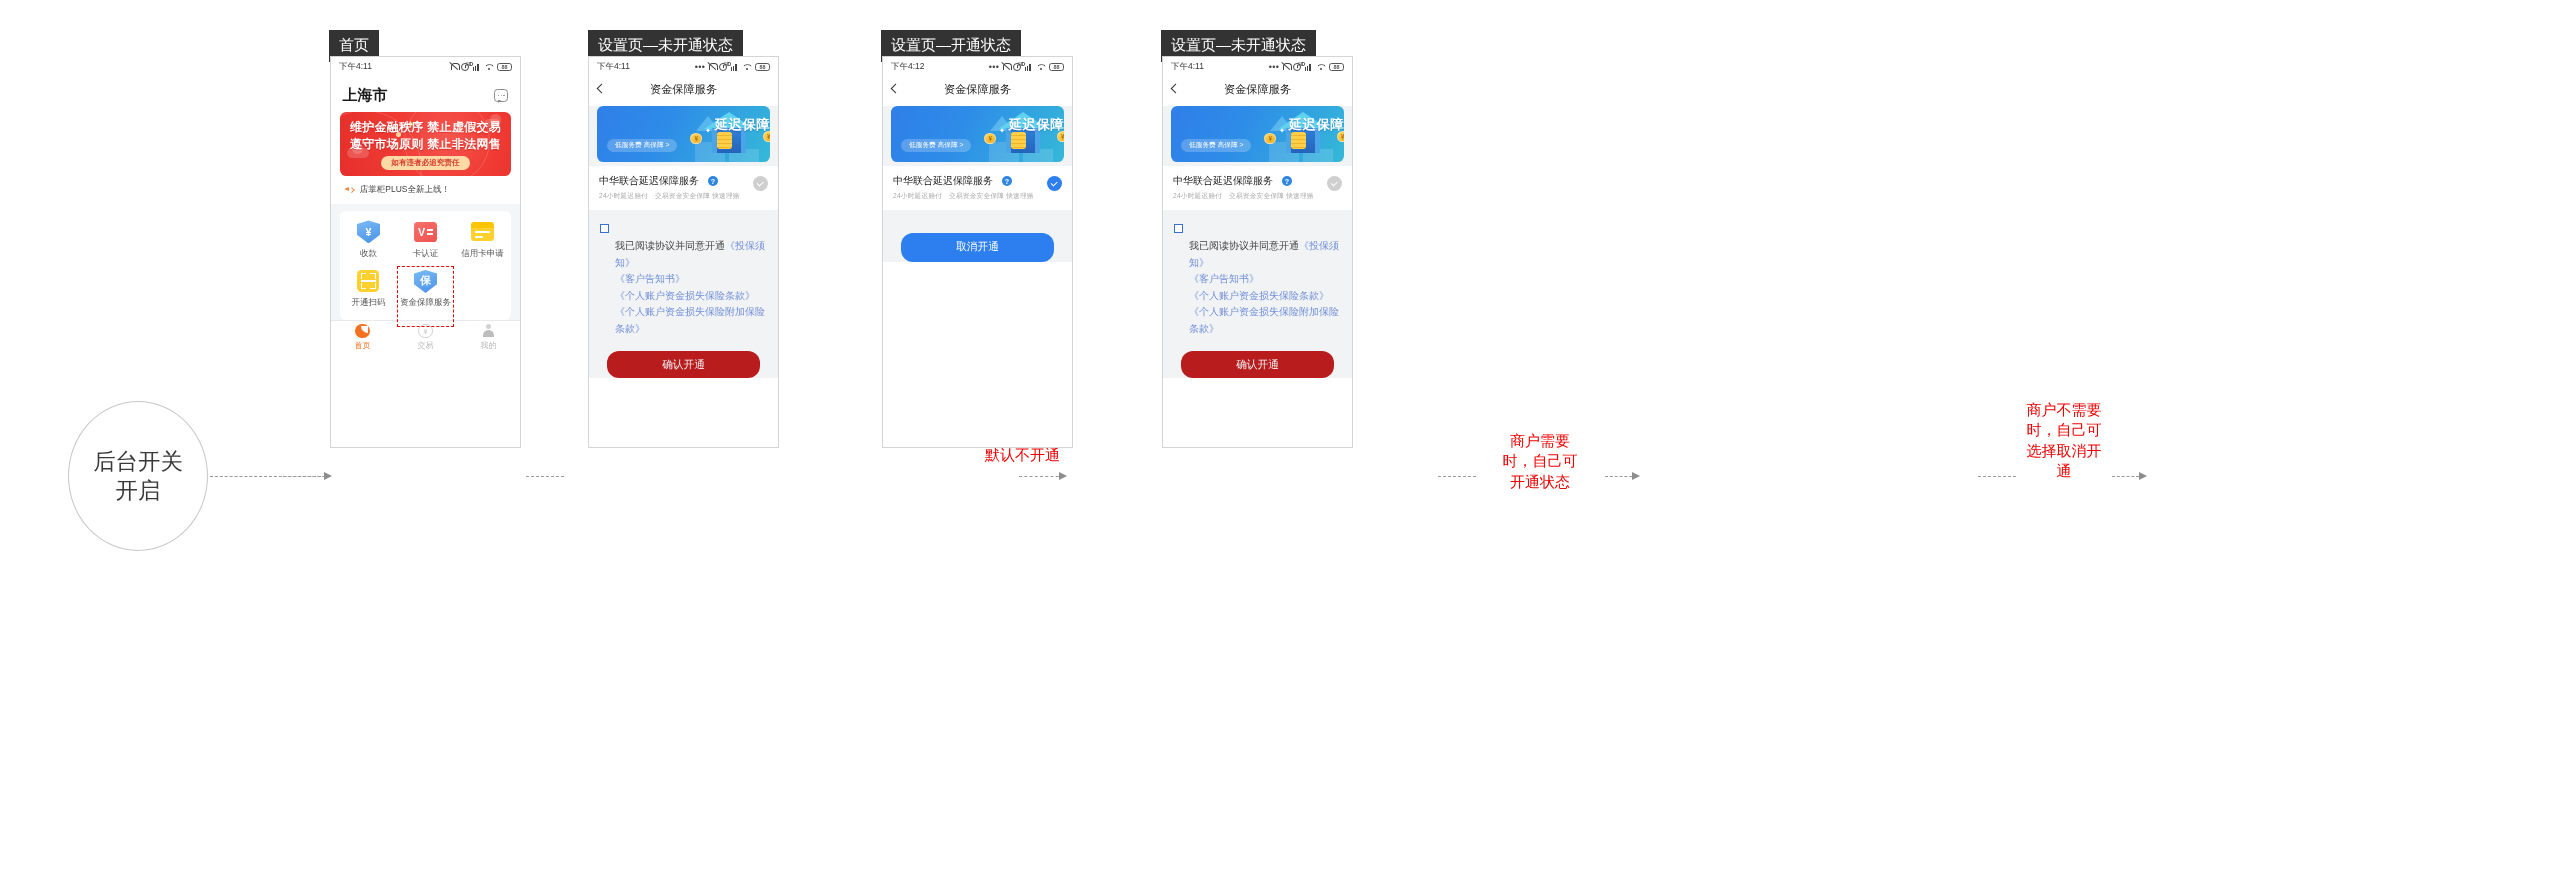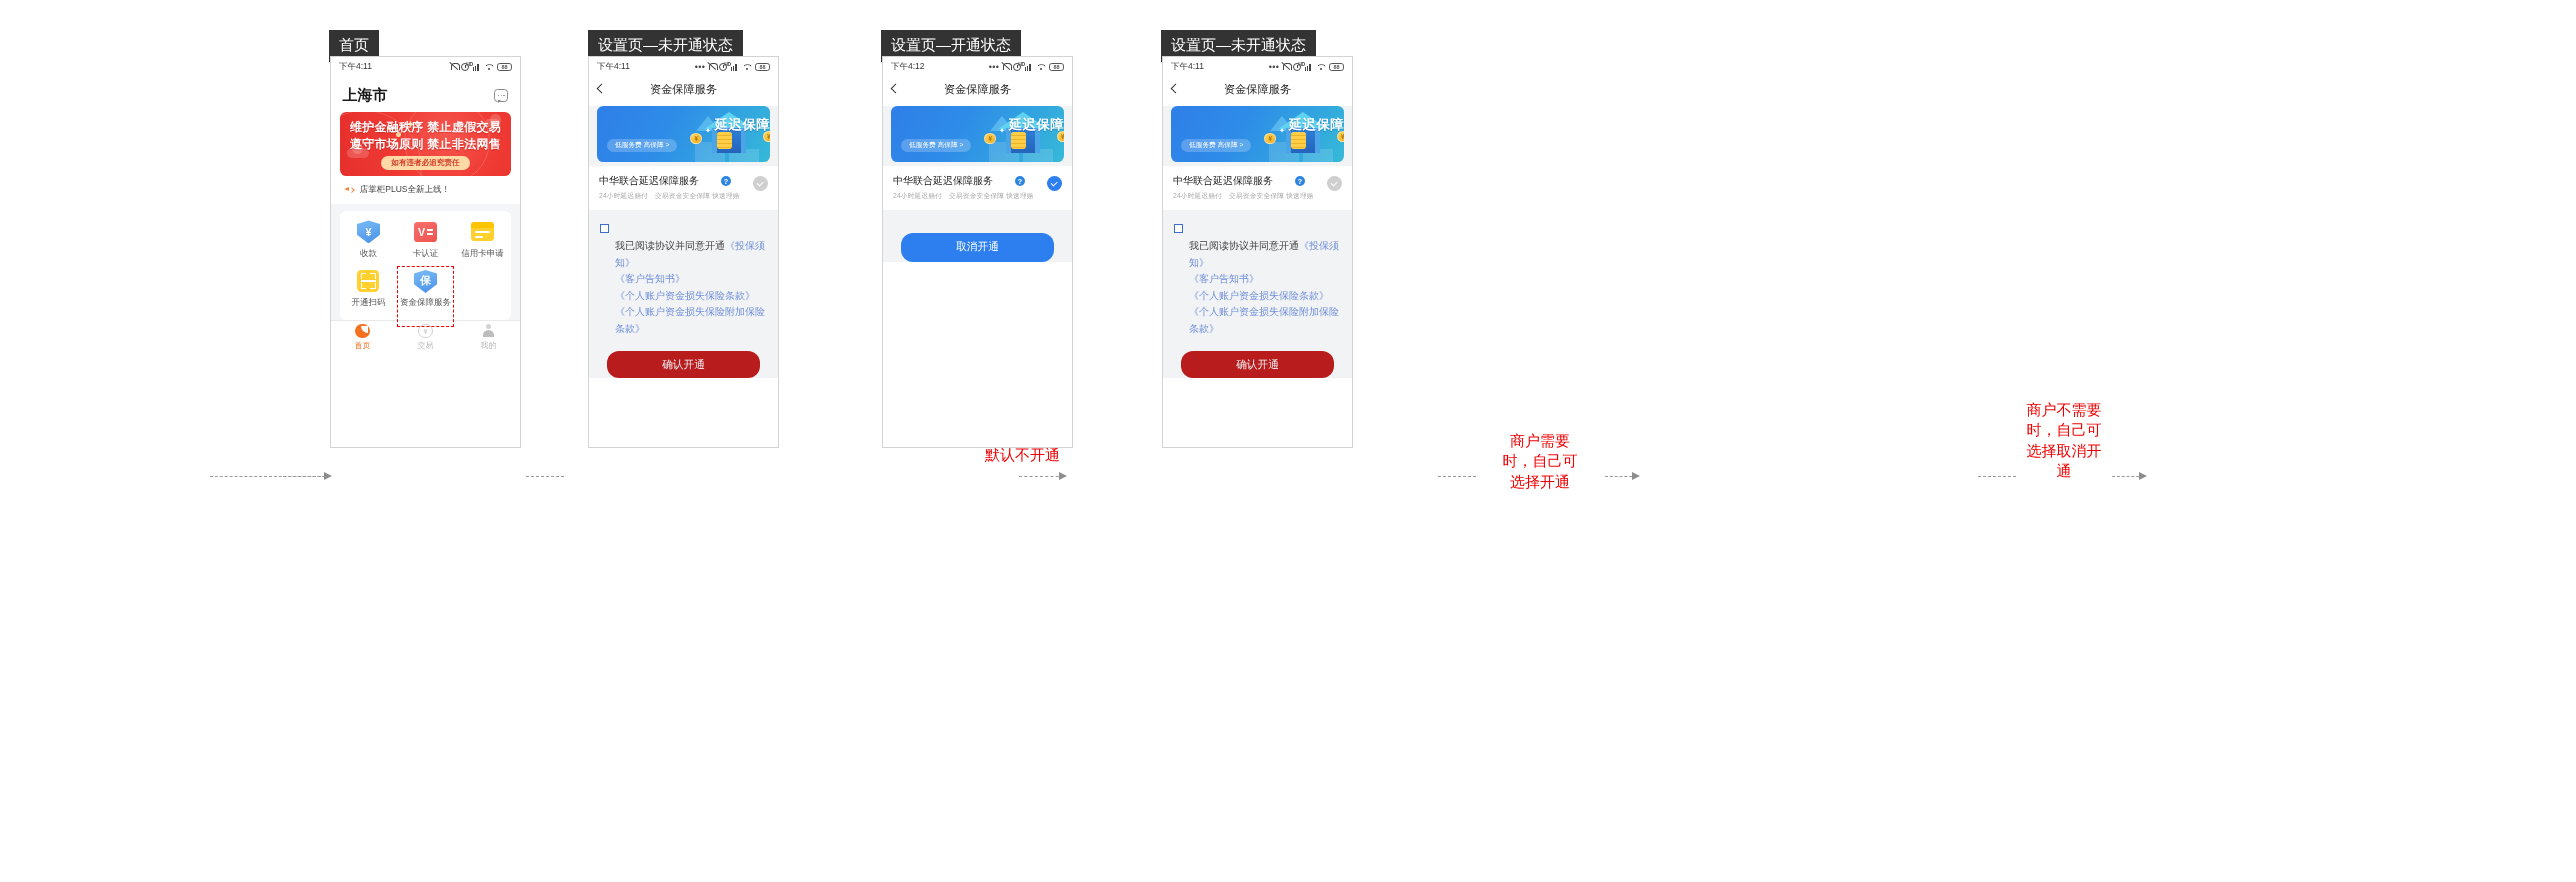--- a/index.html
+++ b/index.html
@@ -366,21 +366,21 @@
   .bb-spark2 {
     position: absolute; right: 59px; top: 20px;
     color: #fff; font-size: 7.2px; z-index: 4;
   }
 
   .svc-card {
     background: #fff; margin-top: 4.5px; padding: 8px 10px 9px 10px;
     display: flex; align-items: flex-start;
   }
   .svc-texts { flex: 1; }
-  .svc-title-row { display: flex; align-items: center; gap: 22px; }
+  .svc-title-row { display: flex; align-items: center; gap: 9px; }
   .svc-title { font-size: 10px; color: #1c1c1c; }
   .q-icon {
     width: 10px; height: 10px; border-radius: 50%; background: #2d85e0;
     color: #fff; font-size: 7.2px; font-weight: bold;
     display: flex; align-items: center; justify-content: center;
   }
   .svc-sub {
     margin-top: 3.6px; font-size: 6.7px; color: #a9a9a9; letter-spacing: 0.2px;
   }
   .check-circle {
@@ -413,41 +413,45 @@
   .btn-primary {
     background: #2d7ff0; color: #fff;
     margin: 23px 18px 0 18px; height: 29px;
   }
 </style>
 </head>
 <body>
 
 <div class="canvas">
 
+  <div class="start-node">
+    <div>后台开关</div>
+    <div>开启</div>
+  </div>
 
   <div class="conn" style="left:210px; top:476px; width:116px;"></div>
   <div class="conn" style="left:283px; top:476px; width:47px;"></div>
   <div class="arrowhead" style="left:324px; top:472px;"></div>
 
   <div class="conn" style="left:526px; top:476px; width:38px;"></div>
   <div class="conn" style="left:1019px; top:476px; width:45px;"></div>
   <div class="arrowhead" style="left:1059px; top:472px;"></div>
 
   <div class="conn" style="left:1438px; top:476px; width:38px;"></div>
   <div class="conn" style="left:1605px; top:476px; width:32px;"></div>
   <div class="arrowhead" style="left:1632px; top:472px;"></div>
 
   <div class="conn" style="left:1978px; top:476px; width:38px;"></div>
   <div class="conn" style="left:2112px; top:476px; width:32px;"></div>
   <div class="arrowhead" style="left:2139px; top:472px;"></div>
 
   <div class="annot" style="left:969px; top:445px; width:107px;">默认不开通</div>
   <div class="annot" style="left:1473px; top:431px; width:134px;">商户需要
 时，自己可
-选择开通</div>
+开通状态</div>
   <div class="annot" style="left:2012px; top:400px; width:104px;">商户不需要
 时，自己可
 选择取消开
 通</div>
 
   <div class="screen-label" style="left:329px; top:30px;">首页</div>
   <div class="phone" style="left:330px; top:56px;">
     <div class="statusbar">
       <span class="sb-time">下午4:11</span>
       <span class="sb-icons">

